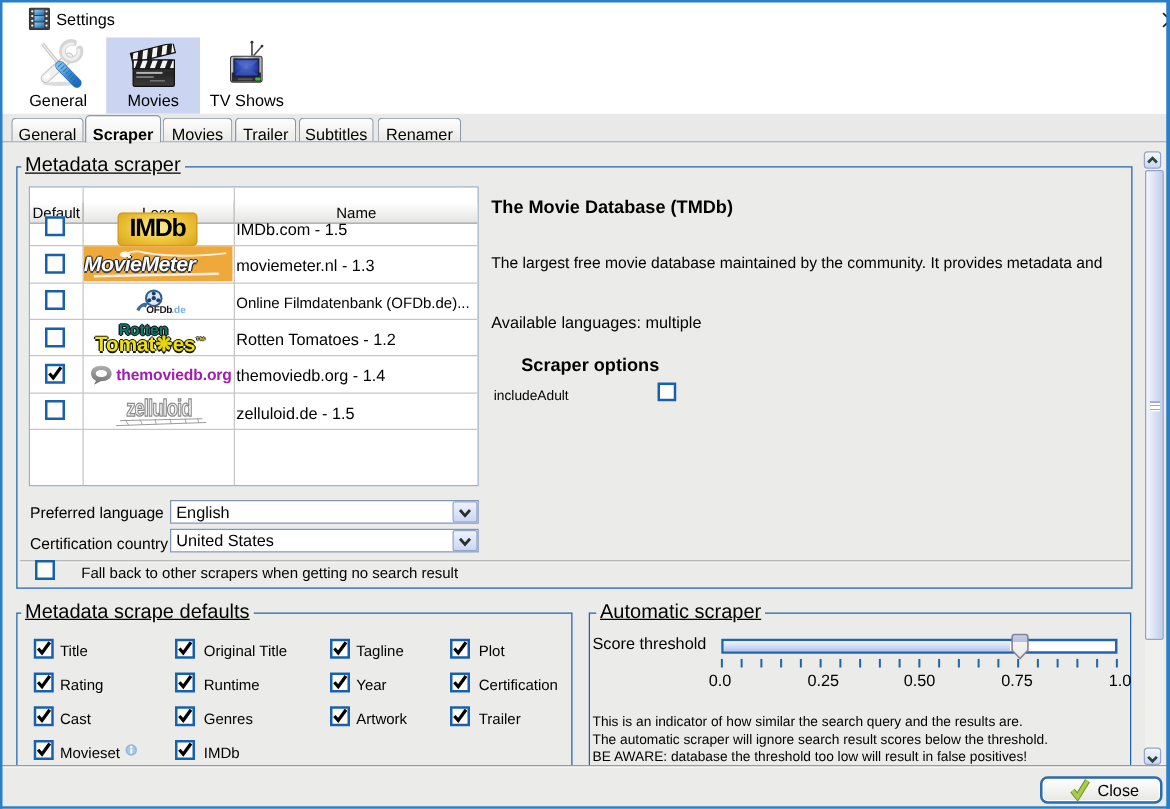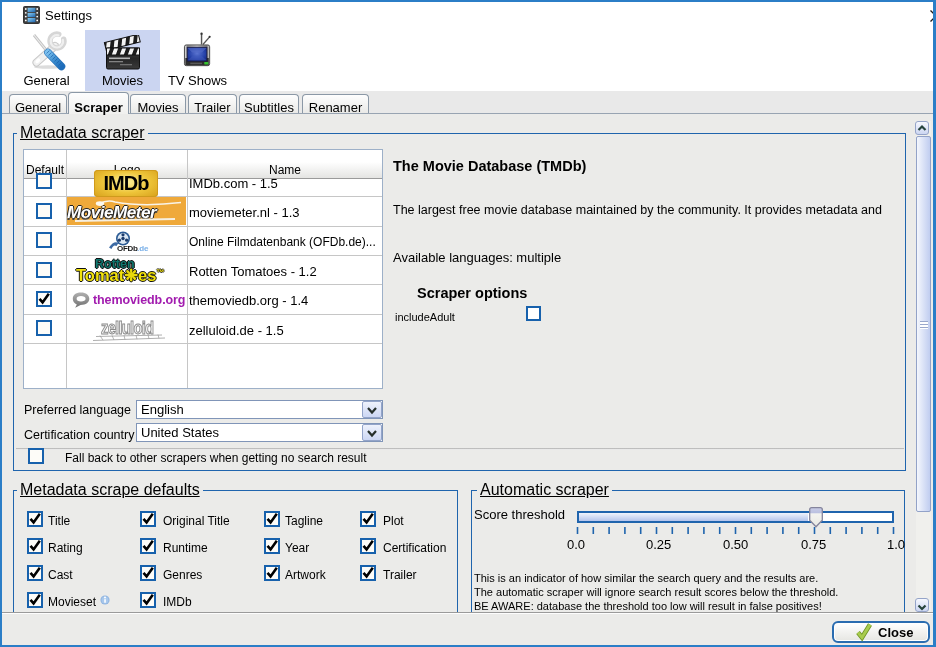--- a/index.html
+++ b/index.html
@@ -46,21 +46,21 @@
 
 .combo { position:absolute; left:136px; width:247px; height:19px; background:#fff; border:1px solid #8095b8; font-size:13px; line-height:17px; padding-left:4px; }
 .combo .btn { position:absolute; right:0px; top:0px; width:20px; height:17px;
   background:linear-gradient(#eef2fc,#ccd7f4); border:1px solid #93a4c9; border-radius:2px; }
 
 
 .sbtn { position:absolute; left:915px; width:14px; height:14px; background:linear-gradient(#f6f8fe,#ccd6f2);
   border:1px solid #95a4c8; border-radius:3px; }
 
 #bottombar { position:absolute; left:0; top:612px; width:936px; height:33px; background:#ebebe9;
-  border-top:1px solid #9a9a9a; box-shadow:inset 0 1px 0 #fdfdfd;font-weight:bold; }
+  border-top:1px solid #9a9a9a; box-shadow:inset 0 1px 0 #fdfdfd; }
 #closebtn { position:absolute; left:832px; top:8px; width:98px; height:22px;
   border:2px solid #2a6cb0; border-radius:6px; background:linear-gradient(#ffffff,#e6e6e2);
   box-shadow:inset 0 0 0 1px #fff; }
 #closebtn span { position:absolute; left:44px; top:2px; font-size:13px; }
 </style>
 </head>
 <body>
 <div id="win">
   <div class="edge" style="left:0;top:0;width:936px;height:2px"></div>
   <div class="edge" style="left:0;top:0;width:2px;height:647px"></div>

